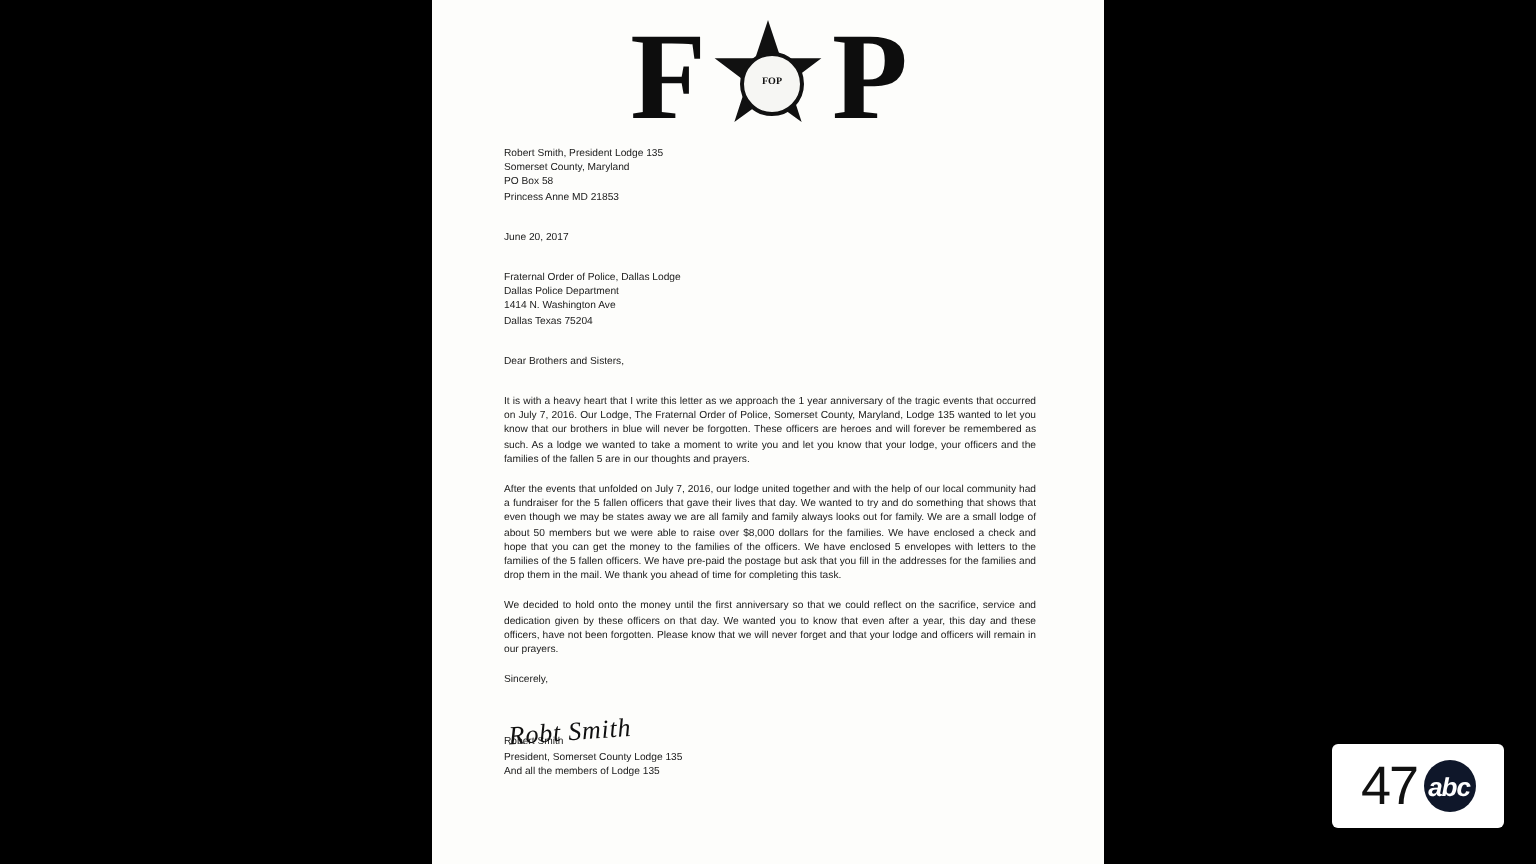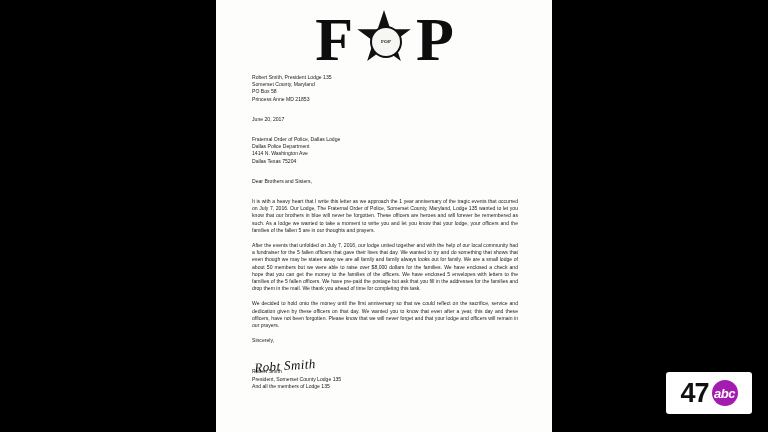--- a/index.html
+++ b/index.html
@@ -142,34 +142,34 @@
     height: 42px;
     background: #ffffff;
     border-radius: 3px;
     display: flex;
     align-items: center;
     justify-content: center;
     box-shadow: 0 0 0 1px rgba(0,0,0,0.08);
   }
   .logo-47 {
     font-family: "Liberation Sans", sans-serif;
-    font-weight: bold;
+    font-weight: normal;
     font-size: 27px;
     line-height: 27px;
     color: #111111;
     letter-spacing: -1px;
   }
   .logo-abc {
     font-family: "Liberation Sans", sans-serif;
     font-weight: bold;
     font-style: italic;
     font-size: 13px;
     line-height: 13px;
     color: #ffffff;
-    background: #a21caf;
+    background: #0f172a;
     border-radius: 50%;
     width: 26px;
     height: 26px;
     display: flex;
     align-items: center;
     justify-content: center;
     margin-left: 3px;
     letter-spacing: -0.5px;
   }
 </style>

